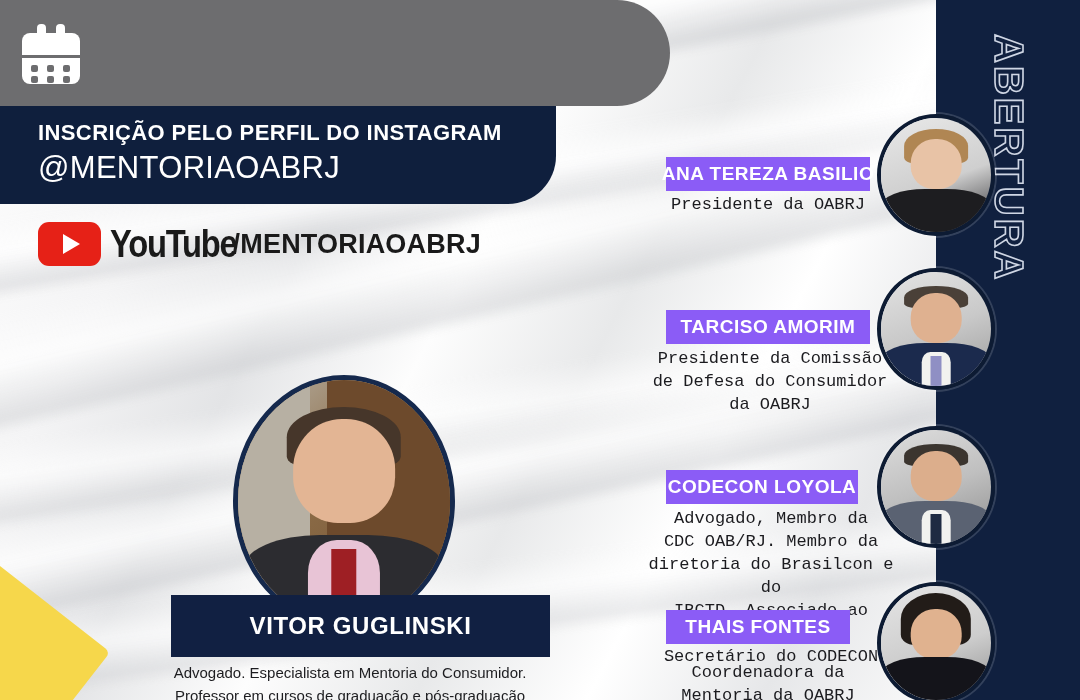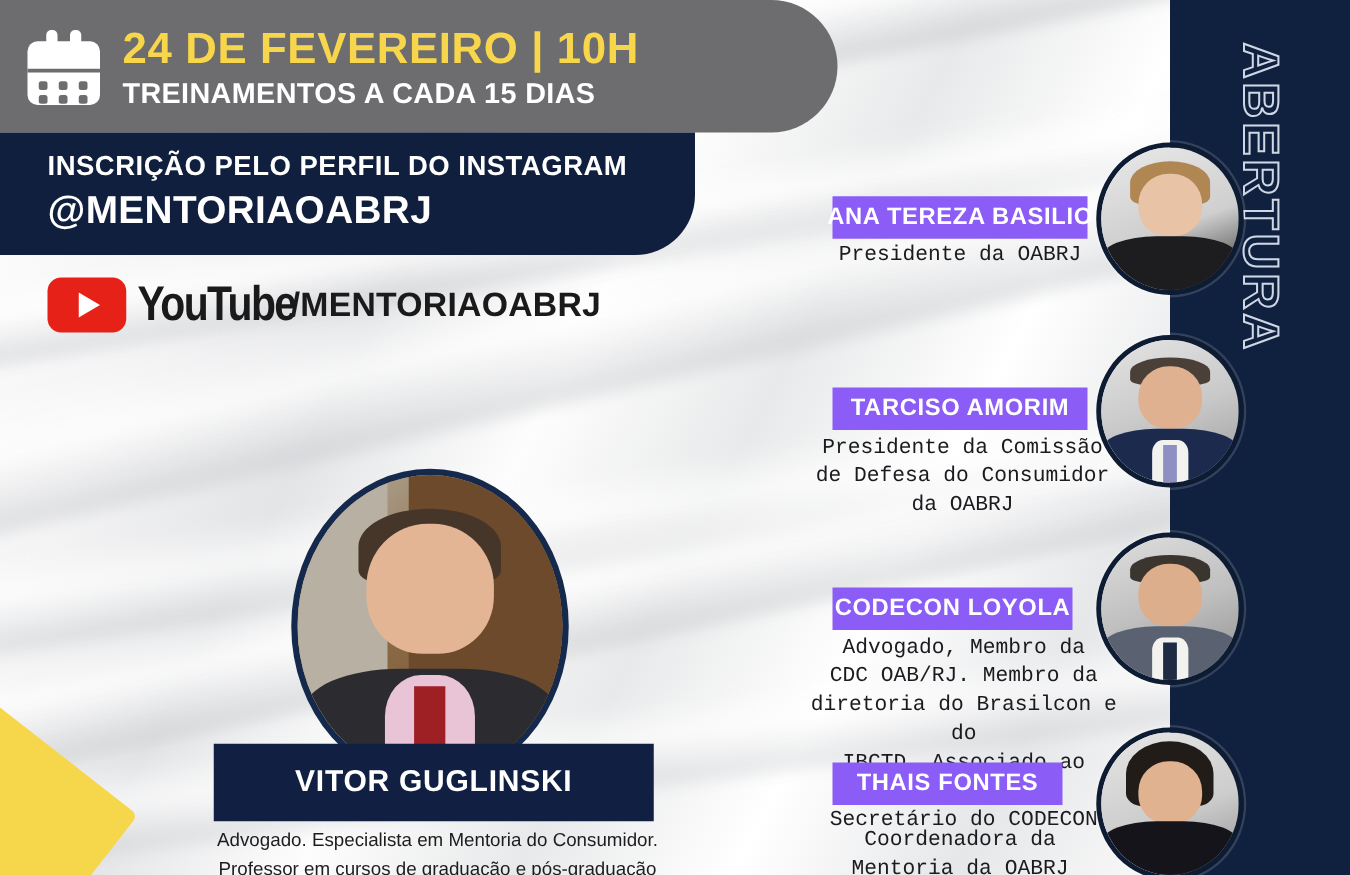--- a/index.html
+++ b/index.html
@@ -91,21 +91,21 @@
 
   
   .insta-bar {
     position:absolute; left:-30px; top:106px;
     width:586px; height:98px;
     background:#0f1f3d;
     border-radius:0 0 48px 0;
     padding:14px 0 0 68px;
   }
   .insta-line1 { font-size:22px; font-weight:700; color:#fff; letter-spacing:.4px; }
-  .insta-line2 { font-size:31px; font-weight:700; color:#fff; letter-spacing:.3px; margin-top:4px; }
+  .insta-line2 { font-size:31px; font-weight:400; color:#fff; letter-spacing:.3px; margin-top:4px; }
 
   
   .yt-block { position:absolute; left:38px; top:216px; }
   .yt-label { font-size:25px; font-weight:700; color:#15151a; letter-spacing:.1px; }
   .yt-row { display:flex; align-items:center; margin-top:6px; }
   .yt-logo-box {
     width:63px; height:44px; background:#e62117; border-radius:11px;
     display:flex; align-items:center; justify-content:center; flex:0 0 auto;
   }
   .yt-tri {
@@ -137,21 +137,21 @@
   .mp-wall { position:absolute; right:0; top:0; width:58%; height:100%; background:#6d4a2c; }
   .mp-left { position:absolute; left:0; top:0; width:34%; height:100%; background:#b7b0a3; }
   .mp-head { position:absolute; left:50%; top:16%; width:48%; height:43%; background:#e3b594; border-radius:48% 48% 44% 44%; transform:translateX(-50%); }
   .mp-hair { position:absolute; left:50%; top:11%; width:54%; height:25%; background:#46362a; border-radius:50% 50% 18% 18%; transform:translateX(-50%); }
   .mp-body { position:absolute; left:50%; bottom:0; width:95%; height:36%; background:#2c2c30; border-radius:38% 38% 0 0; transform:translateX(-50%); }
   .mp-shirt { position:absolute; left:50%; bottom:0; width:34%; height:34%; background:#e8c4d6; border-radius:40% 40% 0 0; transform:translateX(-50%); }
   .mp-tie { position:absolute; left:50%; bottom:0; width:12%; height:30%; background:#9e1f24; transform:translateX(-50%); }
 
   .main-name-bar {
     position:absolute; left:171px; top:595px;
-    width:352px; height:62px;
+    width:379px; height:62px;
     background:#112042;
     display:flex; align-items:center; justify-content:center;
   }
   .main-name {
     font-size:24px; font-weight:900; color:#fff; letter-spacing:.6px;
   }
   .main-role {
     position:absolute; left:140px; top:662px; width:420px;
     text-align:center; font-size:15px; color:#1d1d20; line-height:1.5;
     font-weight:400;
@@ -208,24 +208,20 @@
       <div class="cal-body">
         <div class="cal-strip"></div>
         <div class="cal-dot" style="left:9px;  top:32px;"></div>
         <div class="cal-dot" style="left:25px; top:32px;"></div>
         <div class="cal-dot" style="left:41px; top:32px;"></div>
         <div class="cal-dot" style="left:9px;  top:43px;"></div>
         <div class="cal-dot" style="left:25px; top:43px;"></div>
         <div class="cal-dot" style="left:41px; top:43px;"></div>
       </div>
     </div>
-    <div class="date-text">
-      <div class="date-main">24 DE FEVEREIRO | 10H</div>
-      <div class="date-sub">TREINAMENTOS A CADA 15 DIAS</div>
-    </div>
   </div>
 
   <div class="insta-bar">
     <div class="insta-line1">INSCRIÇÃO PELO PERFIL DO INSTAGRAM</div>
     <div class="insta-line2">@MENTORIAOABRJ</div>
   </div>
 
   <div class="yt-block">
     <div class="yt-row">
       <div class="yt-logo-box">

